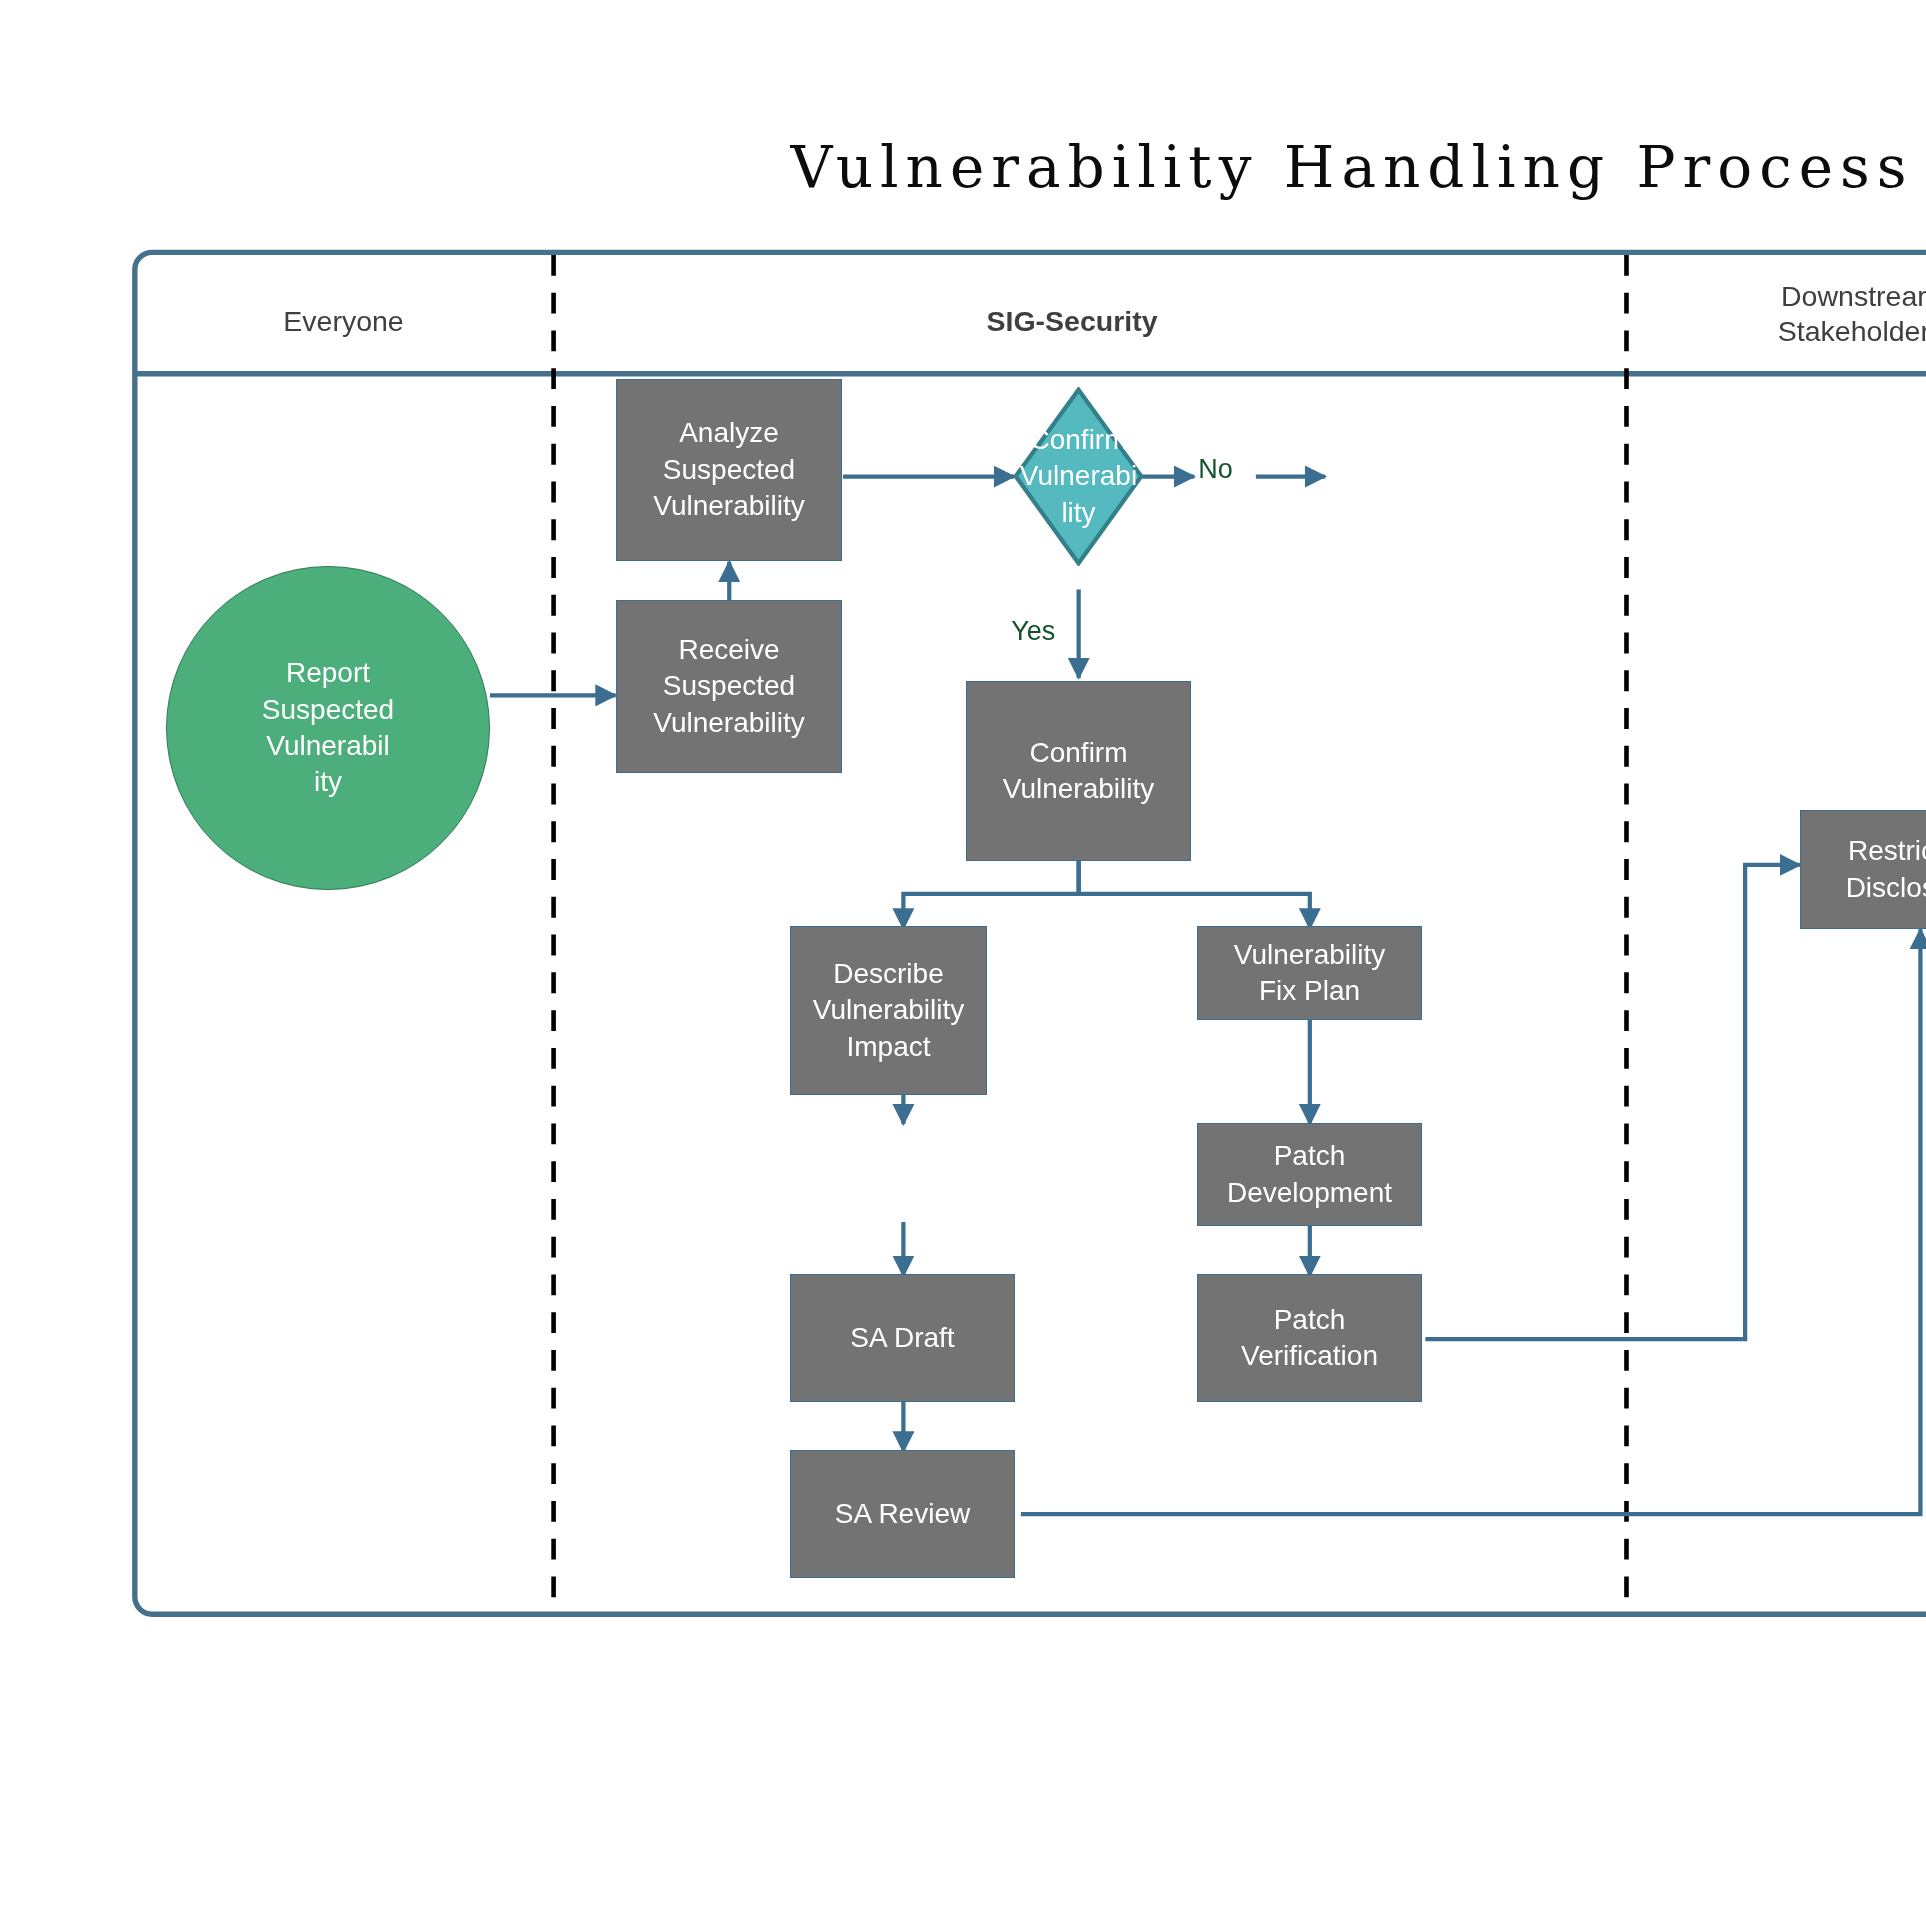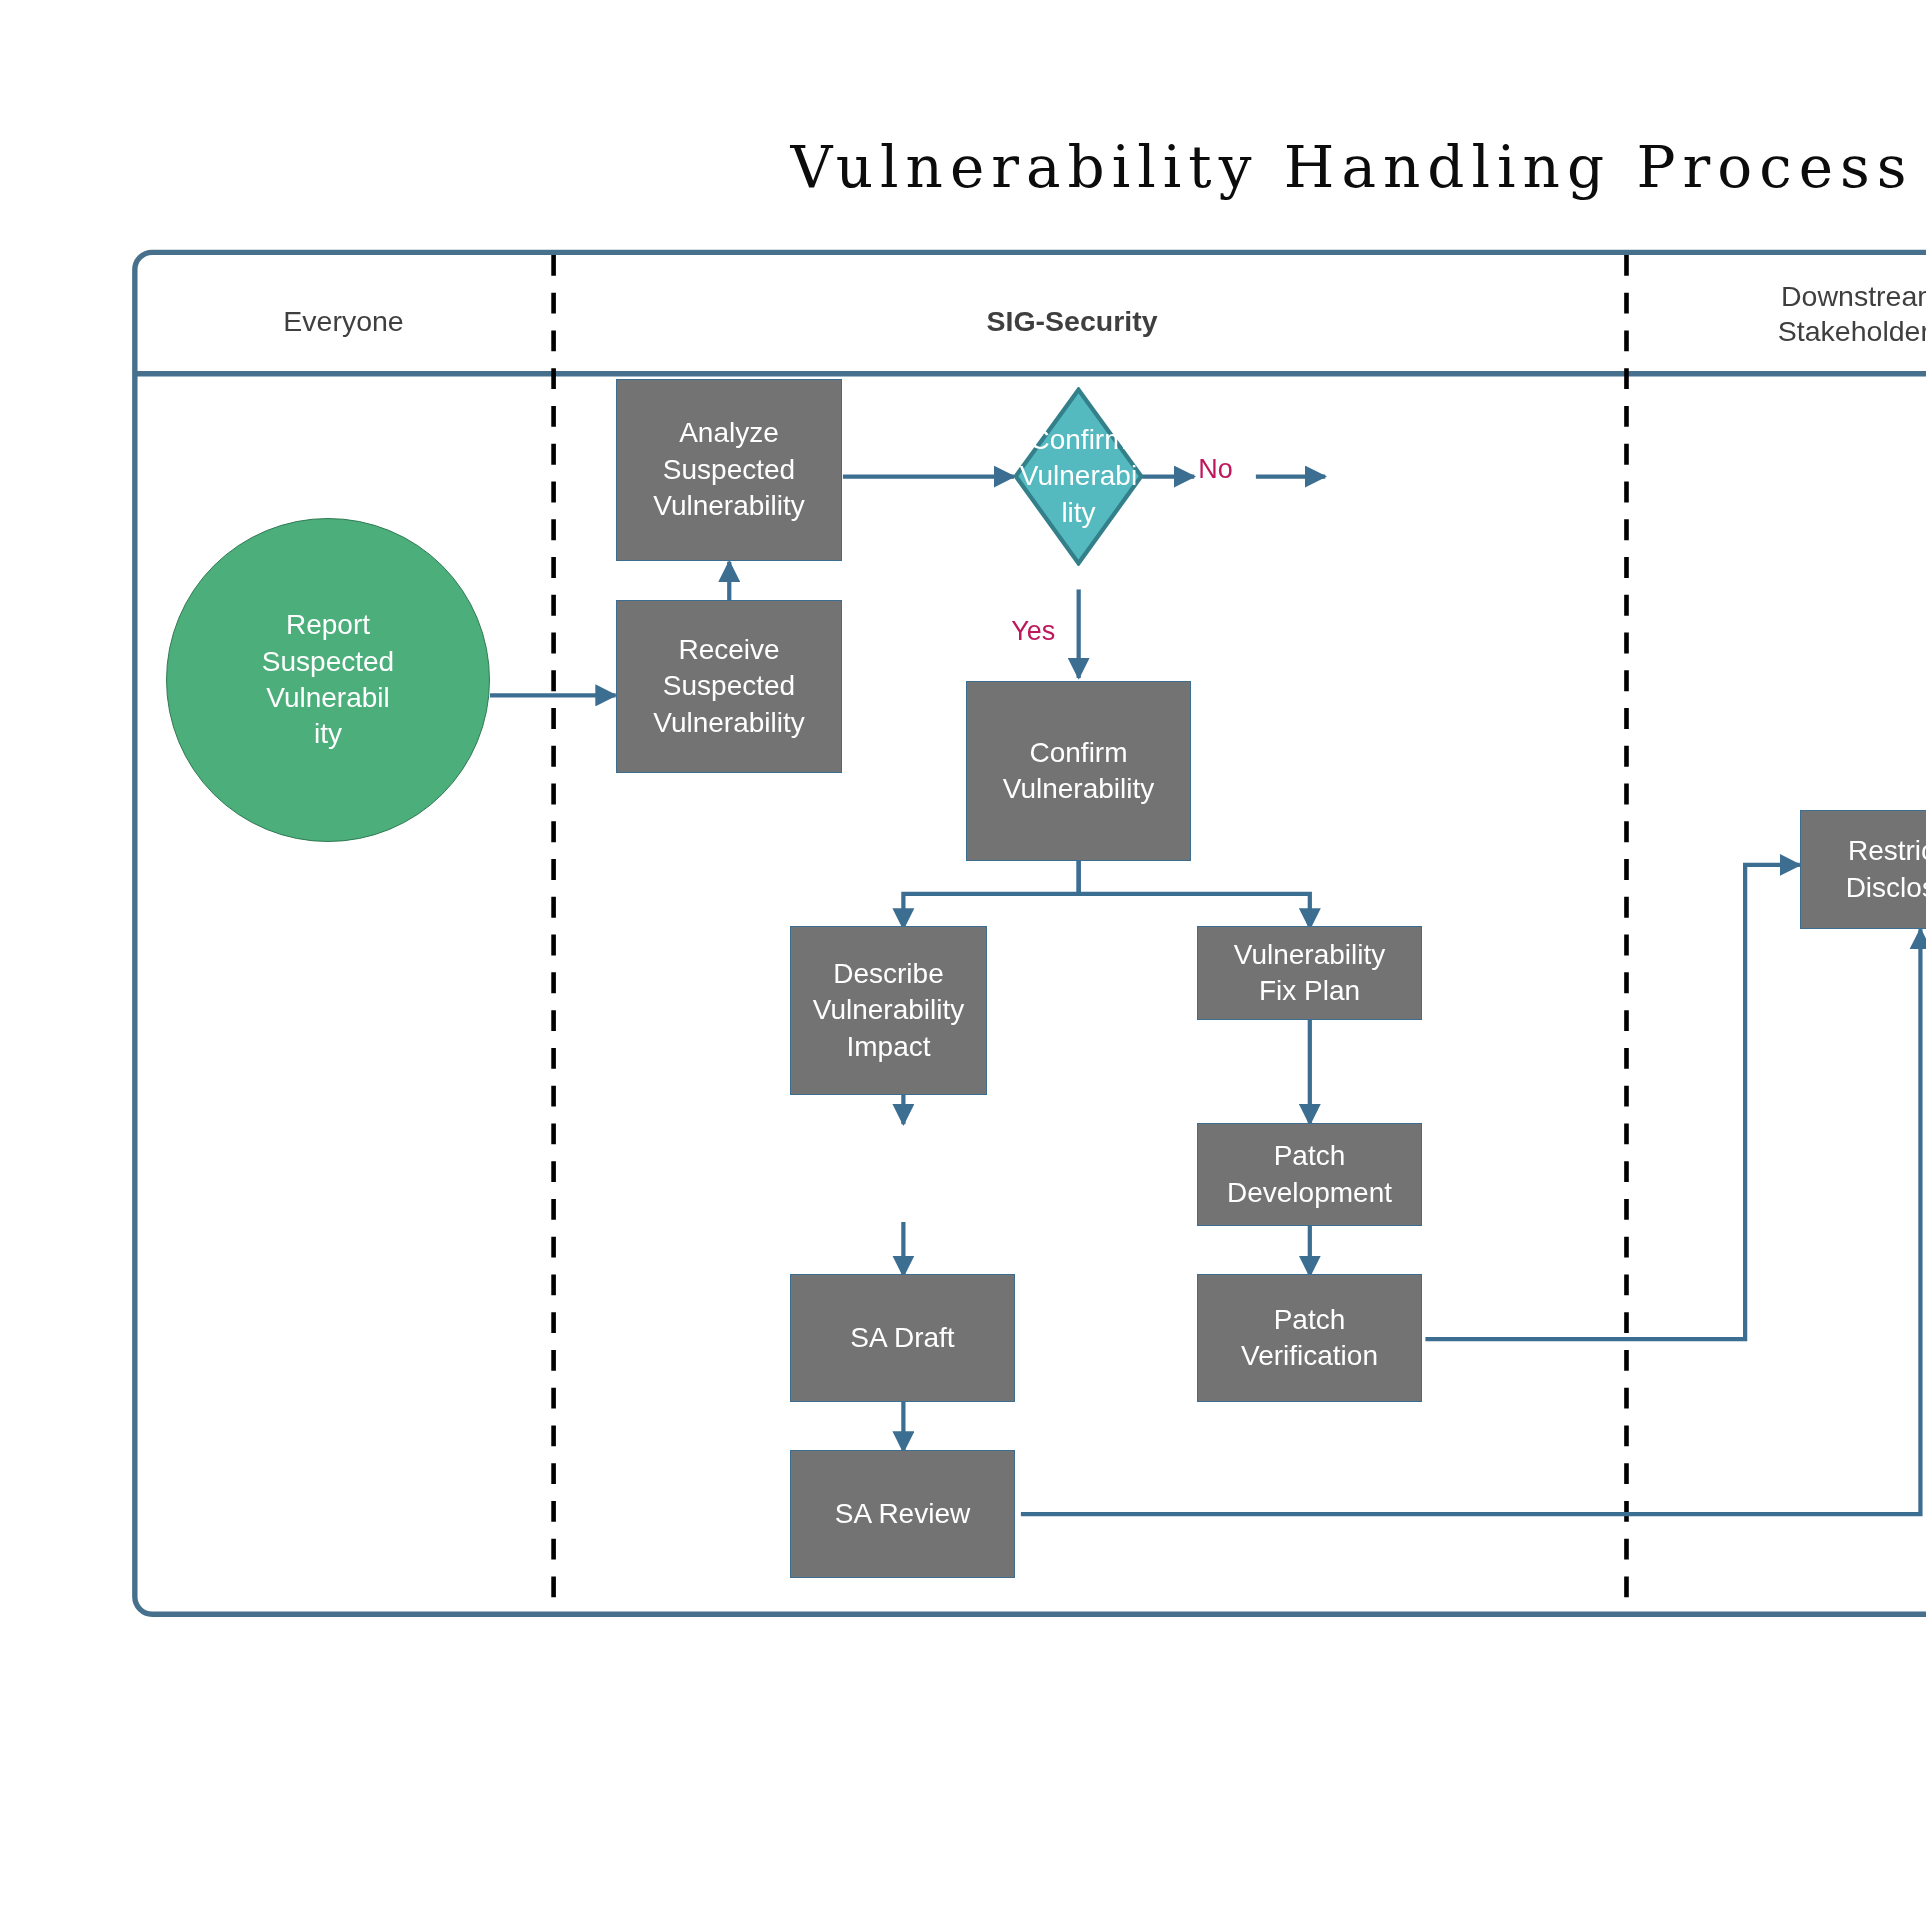--- a/index.html
+++ b/index.html
@@ -34,21 +34,21 @@
     letter-spacing:0px;
   }
   .proc{background:#737373;border:1.9px solid #3C6E91;}
   .start{
     background:#4CAF7B;border:1.9px solid #2F7A53;border-radius:50%;
   }
   .terminal{background:#2C5698;border:2.3px solid #1F3D70;}
 
   
   .edge-label{
-    position:absolute;color:#be185d;font-size:27px;
+    position:absolute;color:#14532d;font-size:27px;
     font-family:"Liberation Sans","DejaVu Sans",sans-serif;
     background:#ffffff;padding:0 2.3px;white-space:nowrap;
   }
 </style>
 </head>
 <body>
 
 <div id="stage">
 
   <div class="title">Vulnerability Handling Process</div>
@@ -108,21 +108,21 @@
 
       <path d="M 5245 2245 L 5770 2245 L 5770 1885 L 5880 1885"></path>
 
       <path d="M 5245 2245 L 5770 2245 L 5770 2705 L 5880 2705"></path>
     </g>
   </svg>
 
   <div class="edge-label" style="left:1196px;top:454px;">No</div>
   <div class="edge-label" style="left:1009px;top:616px;">Yes</div>
 
-  <div class="node start" style="left:166px;top:518px;width:324px;height:324px;text-align:center;">Report
+  <div class="node start" style="left:166px;top:566px;width:324px;height:324px;text-align:center;">Report
 Suspected
 Vulnerabil
 ity</div>
 
   <div class="node proc" style="left:616px;top:600px;width:226px;height:173px;">Receive
 Suspected
 Vulnerability</div>
 
   <div class="node proc" style="left:616px;top:379px;width:226px;height:182px;">Analyze
 Suspected

